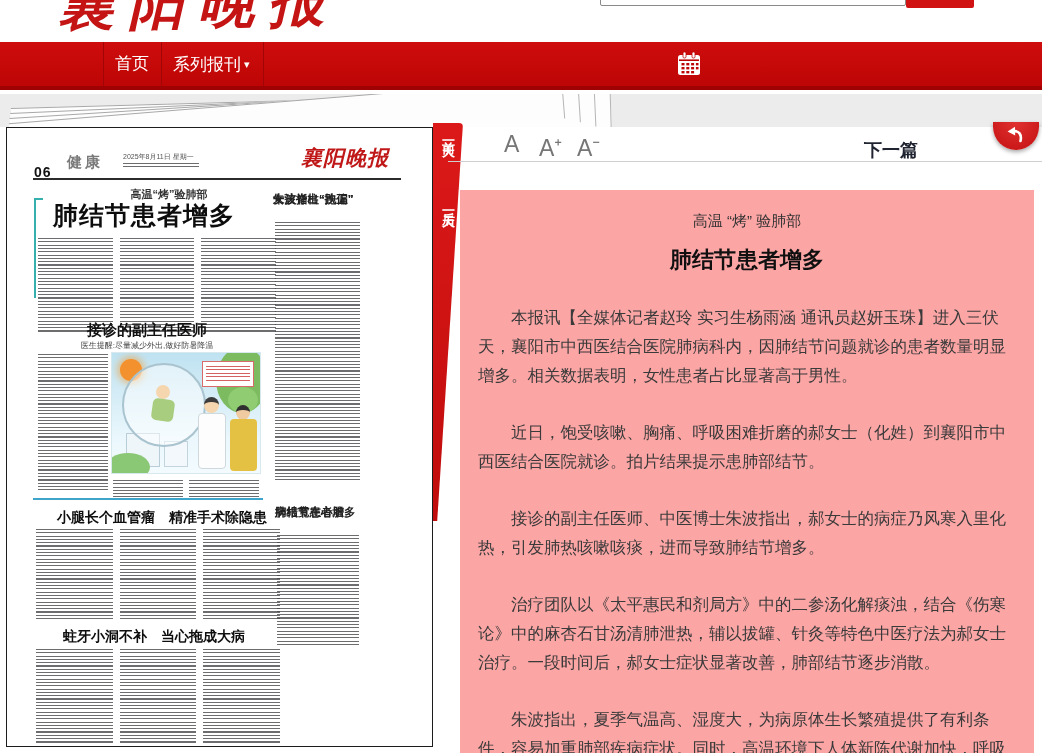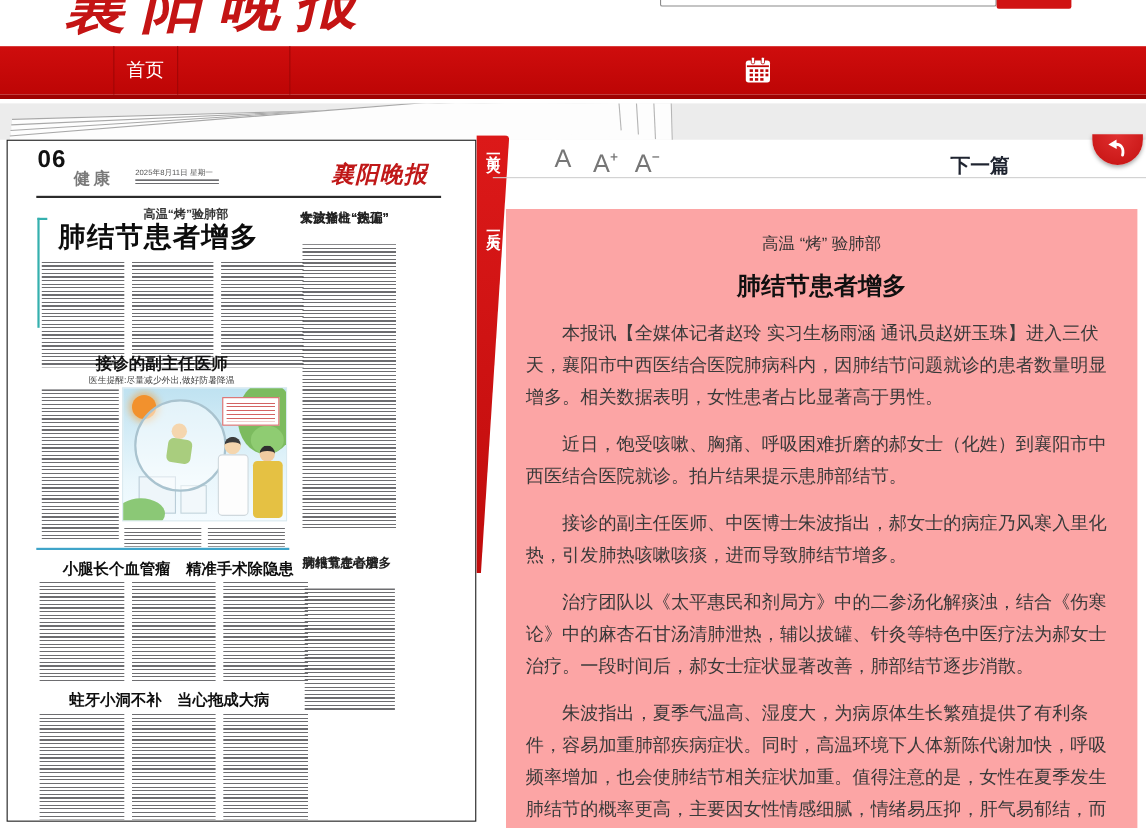--- a/index.html
+++ b/index.html
@@ -22,21 +22,21 @@
   .cal-icon{position:absolute;left:676px;top:9px;width:26px;height:26px;}
 
   
   .strip{position:absolute;left:0;top:94px;width:1042px;height:33px;background:#ececec;}
   .fan-wrap{position:absolute;left:0;top:94px;width:660px;height:33px;overflow:hidden;}
   .sheet{position:absolute;background:#fdfdfd;border-top:1px solid #a8a8a8;border-right:1px solid #b5b5b5;height:40px;transform-origin:0 100%;}
 
   
   .page{position:absolute;left:6px;top:127px;width:427px;height:620px;background:#fff;border:1px solid #1c1c1c;}
   .page *{position:absolute;}
-  .pg-no{left:27px;top:4px;font-size:22px;font-weight:bold;color:#111;letter-spacing:1px;}
+  .pg-no{left:27px;top:36px;font-size:14px;font-weight:bold;color:#111;letter-spacing:1px;}
   .pg-sec{left:60px;top:25px;font-size:15px;font-weight:bold;color:#7a7a7a;letter-spacing:3px;}
   .pg-date{left:116px;top:24px;font-size:7px;color:#555;white-space:nowrap;}
   .pg-credit{left:116px;top:35px;width:76px;height:5px;}
   .pg-mast{left:294px;top:16px;font-family:"DejaVu Serif", serif;font-weight:bold;font-style:italic;font-size:21px;color:#c01818;letter-spacing:1px;white-space:nowrap;}
   .pg-rule{left:26px;top:50px;width:368px;height:2px;background:#2b2b2b;}
   .tb{background-image:repeating-linear-gradient(to bottom, rgba(68,68,72,.78) 0px, rgba(68,68,72,.78) 1.1px, transparent 1.1px, transparent 3.3px);}
   .cols{display:flex;gap:7px;}
   .cols>div{flex:1;position:static;}
   .np-kicker{left:92px;top:59px;width:140px;text-align:center;font-size:11px;font-weight:bold;color:#333;white-space:nowrap;}
   .np-title{left:34px;top:71px;width:206px;text-align:center;font-size:25px;font-weight:900;color:#0c0c0c;white-space:nowrap;letter-spacing:1px;}
@@ -82,37 +82,38 @@
 
   
   .tool-a{position:absolute;top:131px;font-size:23px;color:#767676;cursor:pointer;}
   .next-link{position:absolute;left:864px;top:138px;font-size:18px;color:#1f2430;cursor:pointer;font-weight:bold;}
   .tool-rule{position:absolute;left:448px;top:161px;width:594px;height:1px;background:#cfcfcf;}
   .badge{position:absolute;left:993px;top:122px;width:46px;height:28px;background:radial-gradient(circle at 50% 0,#e03030,#c41111);border-radius:0 0 24px 24px;box-shadow:0 2px 4px rgba(0,0,0,.35);cursor:pointer;}
   .badge svg{position:absolute;left:11px;top:1px;}
   .content{position:absolute;left:460px;top:190px;width:574px;height:575px;background:#fca5a5;padding:16px 18px 10px;overflow:hidden;}
   .art-kicker{text-align:center;font-size:15px;color:#333;margin:6px 0 14px;}
   .art-title{text-align:center;font-size:22px;font-weight:bold;color:#101010;margin:0 0 6px;}
-  .content p{font-size:16.5px;line-height:29px;color:#3a3a3a;text-indent:2em;margin:14px 0;}
+  .content p{font-size:16.5px;line-height:29px;color:#3a3a3a;text-indent:2em;margin:28px 0;}
 </style>
 </head>
 <body>
 
 <div class="screen">
 
   <div class="top-header">
     <div class="brand-logo">襄阳晚报</div>
     <input class="search-box" value="" style="">
     <button class="search-btn"></button>
   </div>
 
   <div class="nav">
     <div class="nav-sep" style="left:103px"></div>
     <div class="nav-item" style="left:115px">首页</div>
     <div class="nav-sep" style="left:161px"></div>
+    <div class="nav-item" style="left:173px"><span>系列报刊</span><span class="nav-caret">▾</span></div>
     <div class="nav-sep" style="left:263px"></div>
     <svg class="cal-icon" viewBox="0 0 26 26">
       <rect x="2" y="4" width="22" height="20" rx="2.5" fill="#fff"></rect>
       <rect x="7" y="1" width="3" height="6" rx="1.2" fill="#fff" stroke="#bd0505" stroke-width="0.8"></rect>
       <rect x="16" y="1" width="3" height="6" rx="1.2" fill="#fff" stroke="#bd0505" stroke-width="0.8"></rect>
       <rect x="3" y="8.4" width="20" height="1.6" fill="#bd0505"></rect>
       <g fill="#bd0505">
         <rect x="5.5" y="12" width="3" height="2.4"></rect>
           <rect x="10.3" y="12" width="3" height="2.4"></rect>
           <rect x="15.1" y="12" width="3" height="2.4"></rect>

